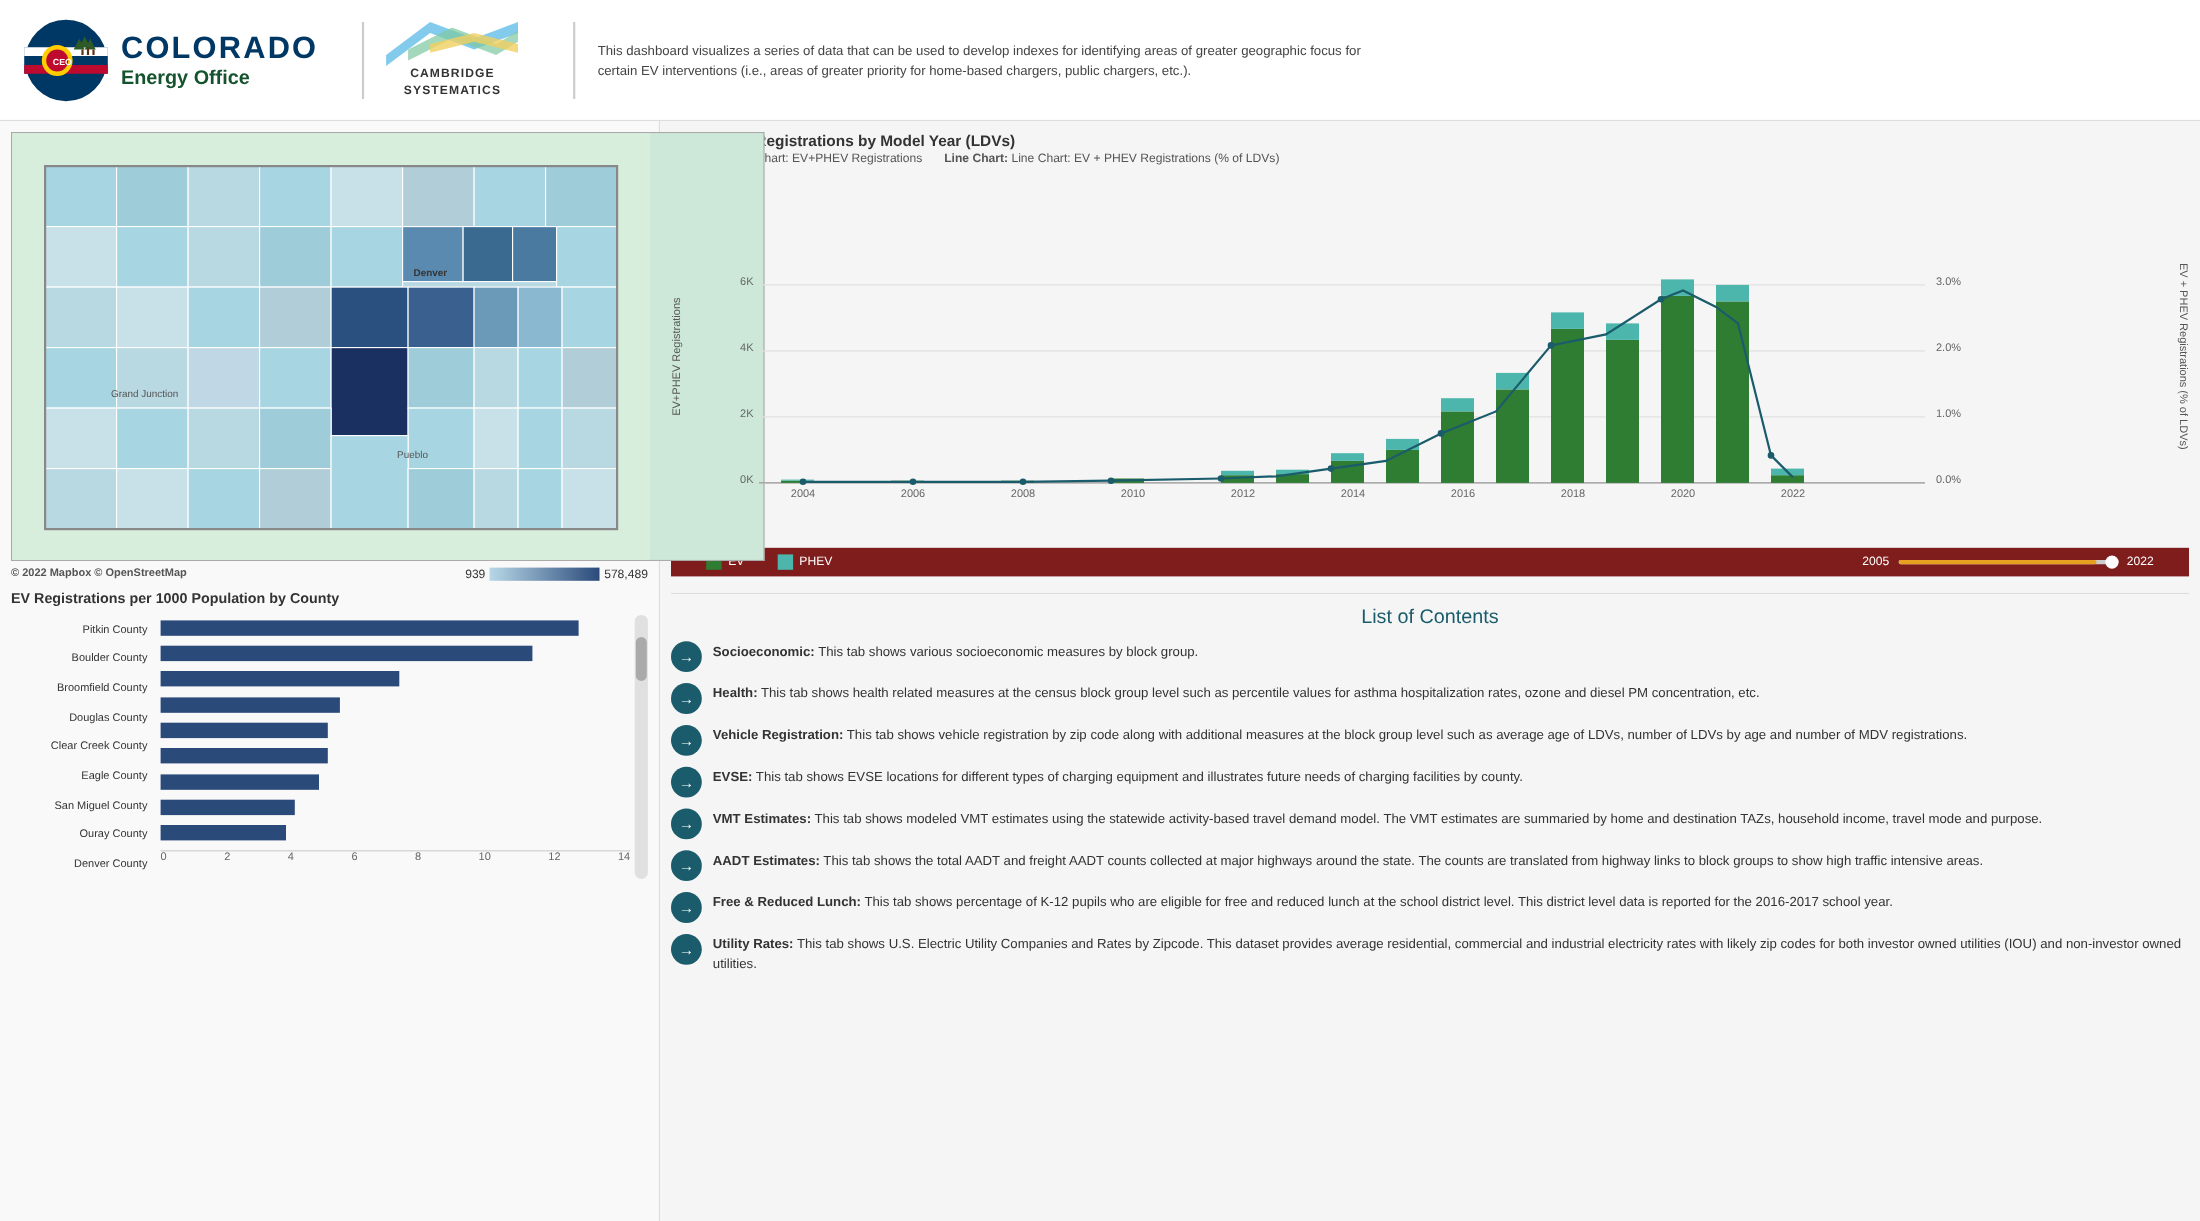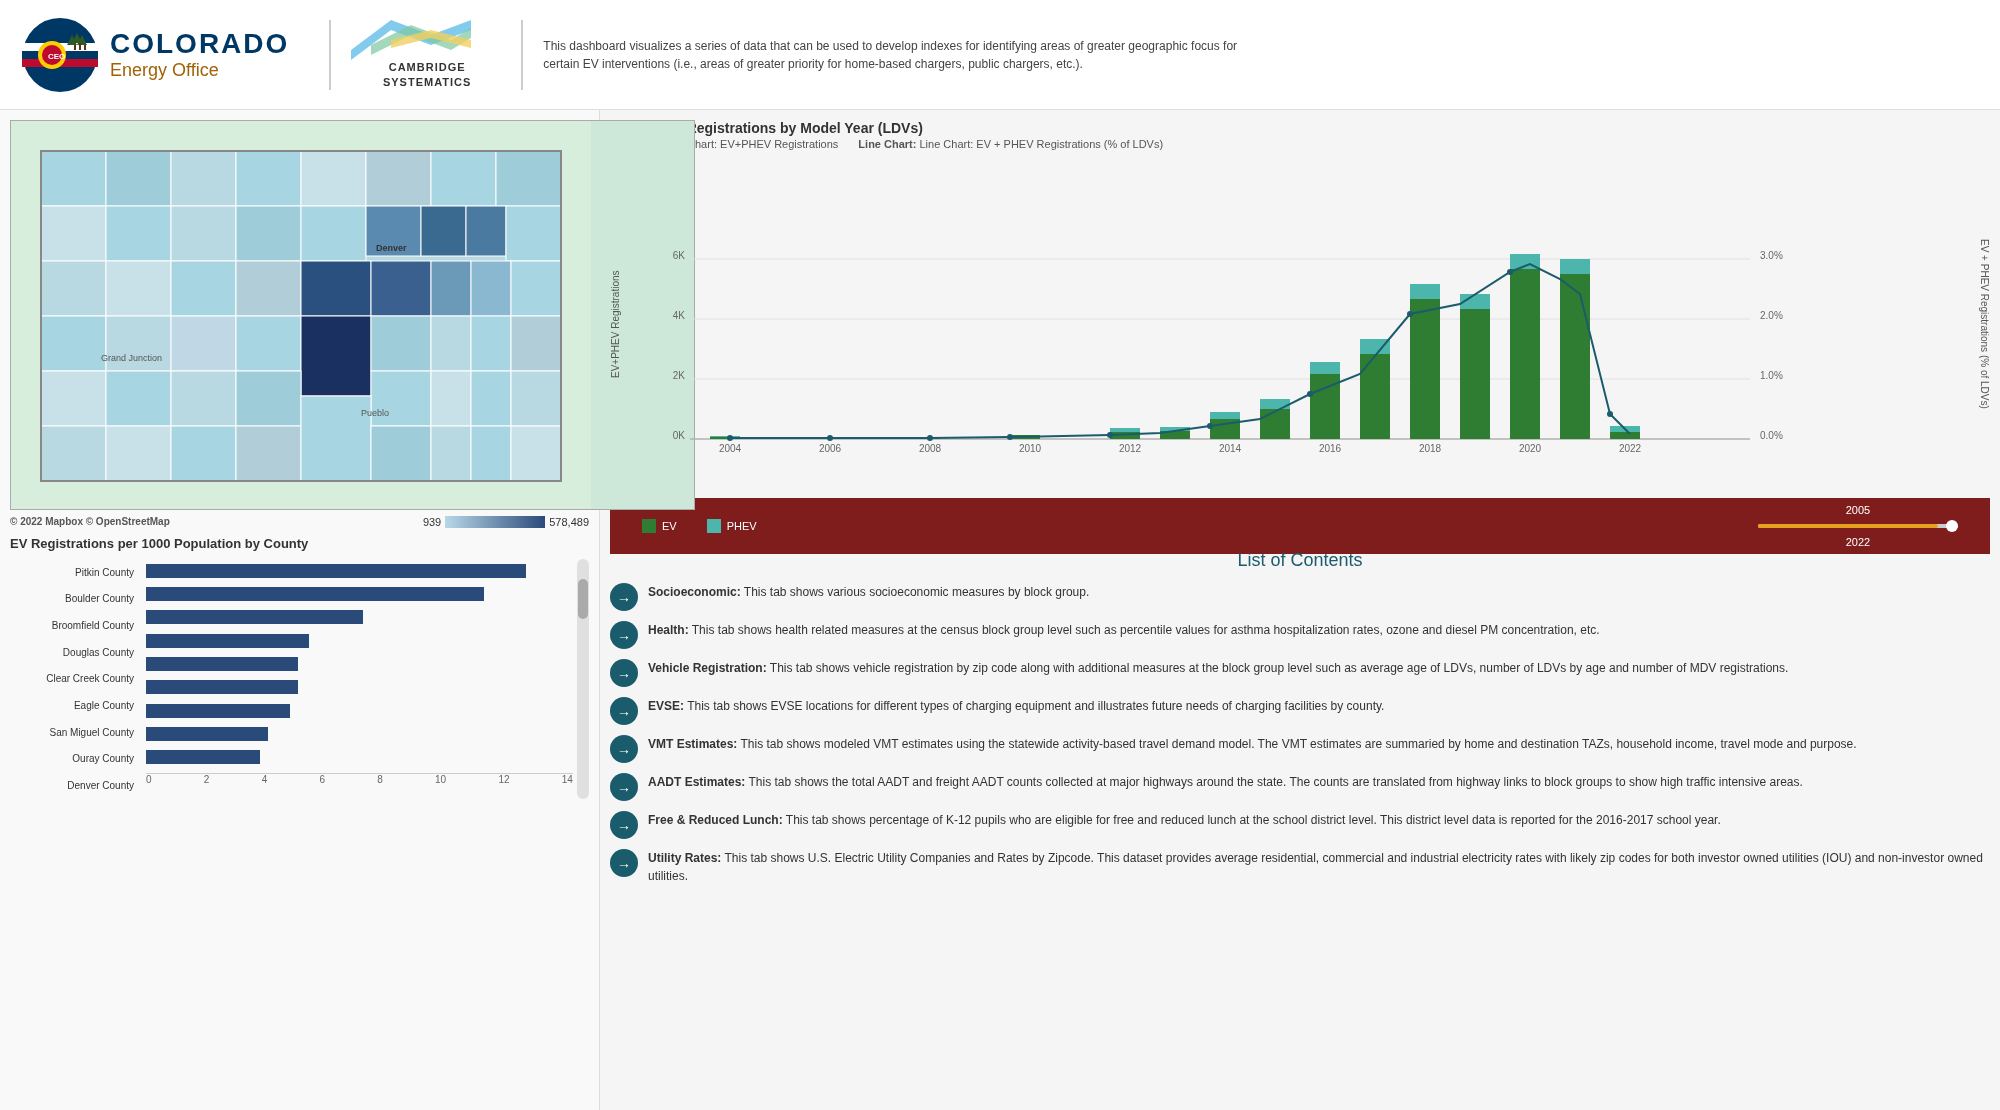--- a/index.html
+++ b/index.html
@@ -11,23 +11,23 @@
       border-bottom: 1px solid #ddd;
       height: 110px;
     }
     .header-logo-co {
       display: flex; align-items: center; margin-right: 20px;
     }
     .co-logo {
       width: 80px; height: 80px; margin-right: 10px;
     }
     .co-text h1 { font-size: 28px; font-weight: 900; color: #003865; letter-spacing: 2px; }
-    .co-text h2 { font-size: 18px; font-weight: 400; color: #a16207; }
+    .co-text h2 { font-size: 18px; font-weight: 700; color: #14532d; }
     .header-divider { width: 2px; height: 70px; background: #ccc; margin: 0 20px; }
-    .cambridge-logo { display: flex; flex-direction: column; align-items: flex-end; margin-right: 30px; }
+    .cambridge-logo { display: flex; flex-direction: column; align-items: center; margin-right: 30px; }
     .header-desc { flex: 1; font-size: 12px; color: #444; line-height: 1.5; max-width: 700px; }
 
     .main { display: flex; height: calc(1110px - 110px); }
 
     
     .left-panel { width: 600px; display: flex; flex-direction: column; padding: 10px; background: #f9f9f9; border-right: 1px solid #ddd; }
 
     
     .map-section { flex: 0 0 auto; }
     .map-header { display: flex; align-items: center; justify-content: space-between; margin-bottom: 6px; }
@@ -76,21 +76,21 @@
     .ev-chart-y-label-right {
       writing-mode: vertical-rl;
       font-size: 10px; color: #555; text-align: center; width: 20px;
     }
     .ev-legend-bar {
       display: flex; align-items: center; background: #7f1d1d; padding: 6px 32px;
       gap: 30px; margin-top: 4px;
     }
     .ev-legend-item { display: flex; align-items: center; gap: 6px; color: #fff; font-size: 11px; }
     .ev-legend-box { width: 14px; height: 14px; }
-    .ev-legend-slider { display: flex; align-items: center; gap: 8px; margin-left: auto; color: #fff; font-size: 11px; flex-direction: column; }
+    .ev-legend-slider { display: flex; align-items: center; gap: 8px; margin-left: auto; color: #fff; font-size: 11px; }
     .slider-track { width: 200px; height: 4px; background: #ccc; border-radius: 2px; position: relative; }
     .slider-fill { height: 4px; background: #e8a020; border-radius: 2px; width: 180px; }
     .slider-thumb { width: 12px; height: 12px; background: #fff; border-radius: 50%; position: absolute; right: 0; top: -4px; }
 
     
     .list-section { flex: 1; overflow-y: auto; padding: 10px 0; }
     .list-title { font-size: 18px; font-weight: 400; color: #1a5c6b; text-align: center; margin-bottom: 12px; }
     .list-item { display: flex; align-items: flex-start; margin-bottom: 10px; gap: 10px; }
     .list-arrow {
       width: 28px; height: 28px; border-radius: 50%; background: #1a5c6b;

